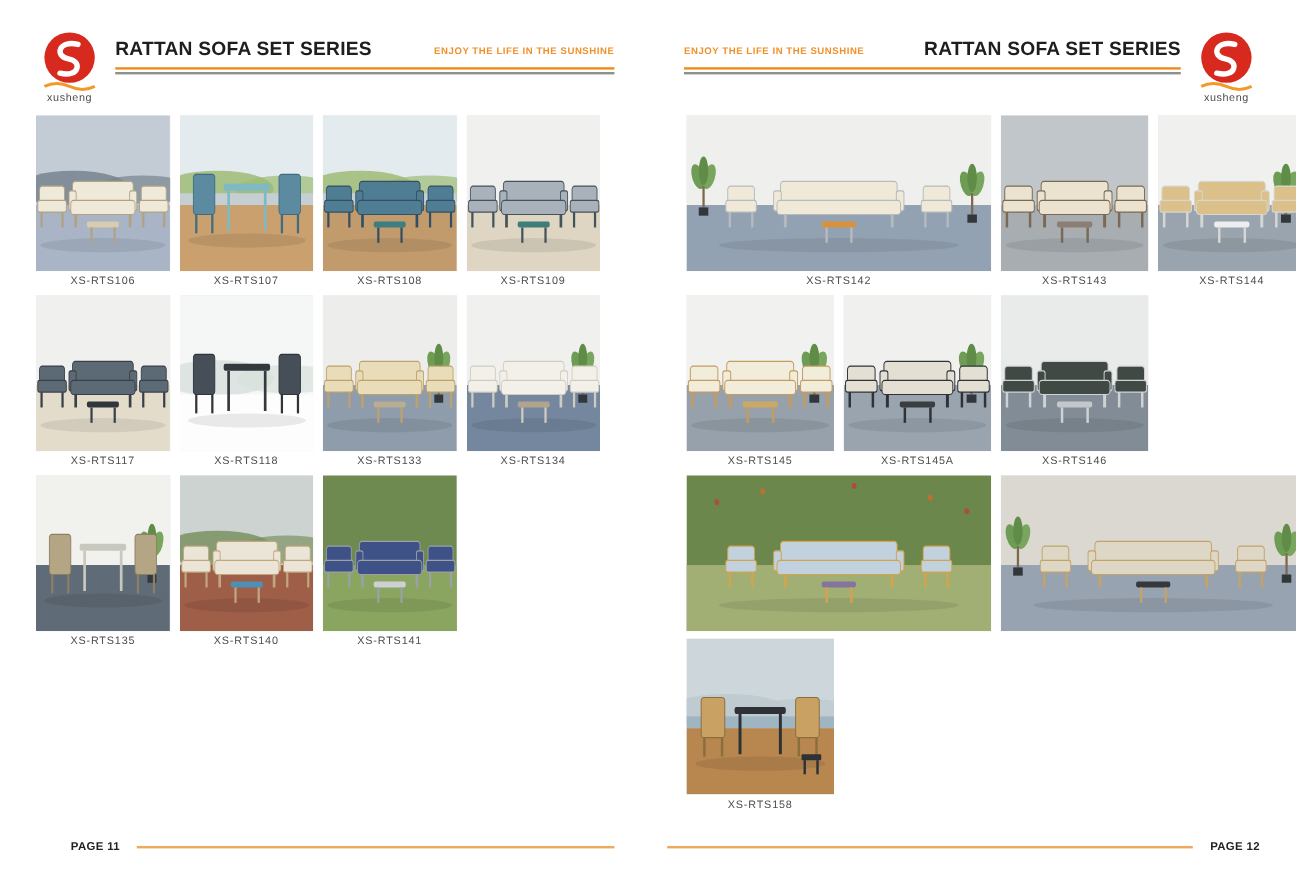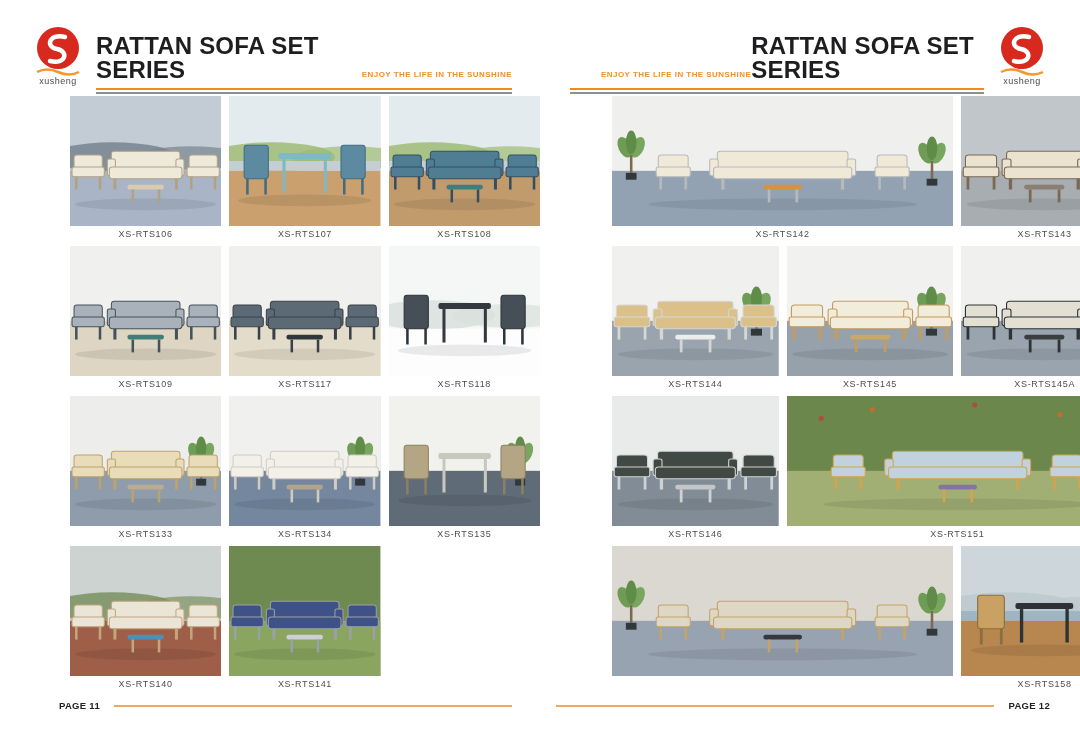--- a/index.html
+++ b/index.html
@@ -11,29 +11,29 @@
 
   
   .page-header{display:flex;align-items:flex-start;}
   .page-left .page-header{padding:24px 28px 0 30px;}
   .page-right .page-header{padding:24px 30px 0 30px;}
   .logo{width:56px;flex:0 0 56px;text-align:right;}
   .title-block{flex:1;}
   .page-left .title-block{margin-left:10px;}
   .page-right .title-block{margin-right:10px;}
   .title-row{display:flex;align-items:flex-end;justify-content:space-between;margin-top:10px;}
-  .series-title{font-size:24px;font-weight:700;color:#1e1e20;letter-spacing:.2px;margin:0;line-height:1;}
-  .tagline{font-size:8px;font-weight:700;color:#f0912c;letter-spacing:.45px;padding-bottom:3px;white-space:nowrap;margin-left:31px;}
+  .series-title{font-size:16px;font-weight:700;color:#1e1e20;letter-spacing:.2px;margin:0;line-height:1;}
+  .tagline{font-size:8px;font-weight:700;color:#f0912c;letter-spacing:.45px;padding-bottom:3px;white-space:nowrap;}
   .rules{margin-top:6px;}
   .rule-orange{height:2px;background:#ee8d1d;}
   .rule-gray{height:2px;background:#8f9089;margin-top:2px;}
 
   
-  .grid{position:absolute;top:96px;display:grid;grid-template-columns:repeat(3,1fr);
-        column-gap:8px;row-gap:6px;margin-left:40px;}
+  .grid{position:absolute;top:96px;display:grid;grid-template-columns:repeat(4,1fr);
+        column-gap:8px;row-gap:6px;}
   .grid-left{left:30px;width:470px;}
   .grid-right{left:32px;width:516px;}
   .card{margin:0;}
   .card.wide{grid-column:span 2;}
   .photo{height:130px;overflow:hidden;background:#eee;}
   .photo svg{display:block;width:100%;height:100%;}
   .model{font-size:9px;color:#4d4d4d;text-align:center;letter-spacing:.7px;line-height:11px;margin-top:3px;}
 
   
   .page-footer{position:absolute;top:700px;display:flex;align-items:center;}
@@ -626,21 +626,20 @@
     <rect x="67.89999999999999" y="82" width="2.5" height="13" fill="#d2a44d"></rect>
               <rect x="248.60000000000002" y="60" width="28" height="14" rx="3" fill="#c1d2de" stroke="#d2a44d" stroke-width="1"></rect>
     <rect x="246.60000000000002" y="72" width="32" height="10" rx="2" fill="#c1d2de" stroke="#d2a44d" stroke-width="1"></rect>
     <rect x="249.60000000000002" y="82" width="2.5" height="13" fill="#d2a44d"></rect>
     <rect x="273.1" y="82" width="2.5" height="13" fill="#d2a44d"></rect>
               <rect x="142" y="90" width="36" height="5" rx="2" fill="#84759e"></rect>
       <rect x="146" y="95" width="2.5" height="13" fill="#d2a44d"></rect>
       <rect x="172" y="95" width="2.5" height="13" fill="#d2a44d"></rect>
             </svg>
           </div>
-          <figcaption class="model">XS-RTS151</figcaption>
         </figure>
         <figure class="card wide">
           <div class="photo">
             <svg viewBox="0 0 320 132" preserveAspectRatio="none">
               <rect width="320" height="132" fill="#dad8d0"></rect>
               <rect y="76" width="320" height="56" fill="#97a3b0"></rect>
               <g transform="translate(300,84)">
     <ellipse cx="-6" cy="-26" rx="6" ry="11" fill="#6f9c55" transform="rotate(-22 -6 -26)"></ellipse>
     <ellipse cx="6" cy="-26" rx="6" ry="11" fill="#79a65f" transform="rotate(22 6 -26)"></ellipse>
     <ellipse cx="0" cy="-31" rx="5" ry="12" fill="#5f8c47"></ellipse>

